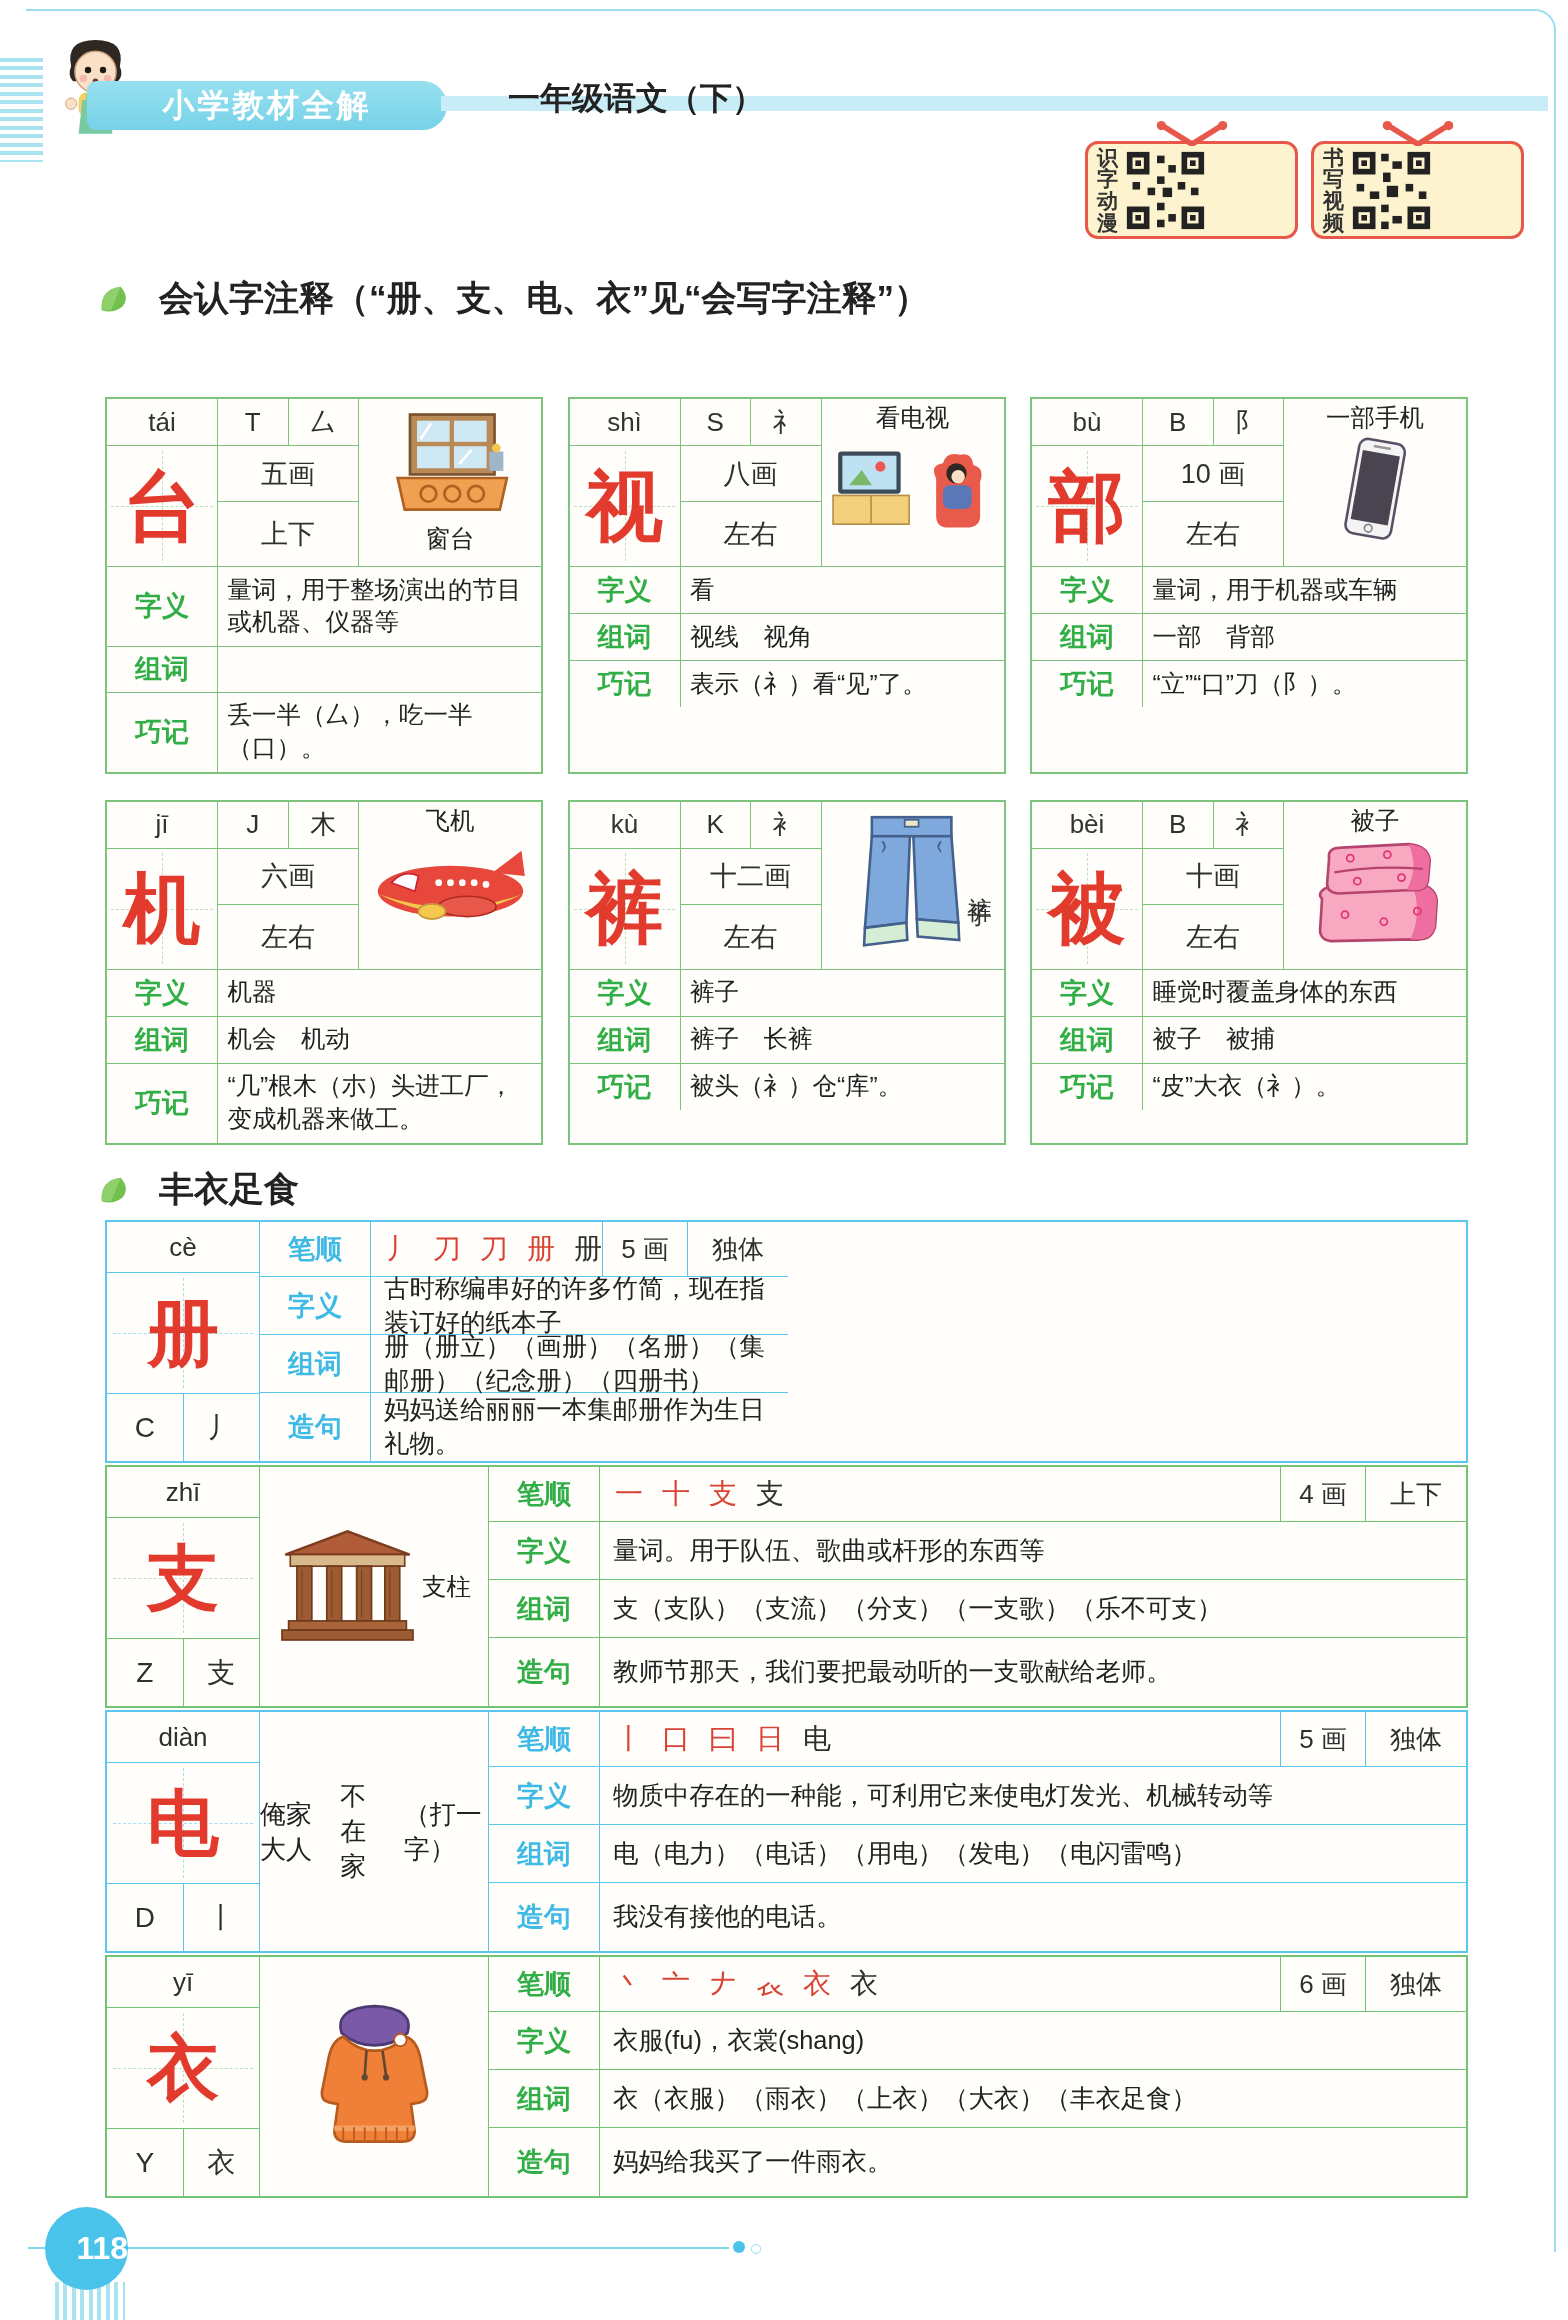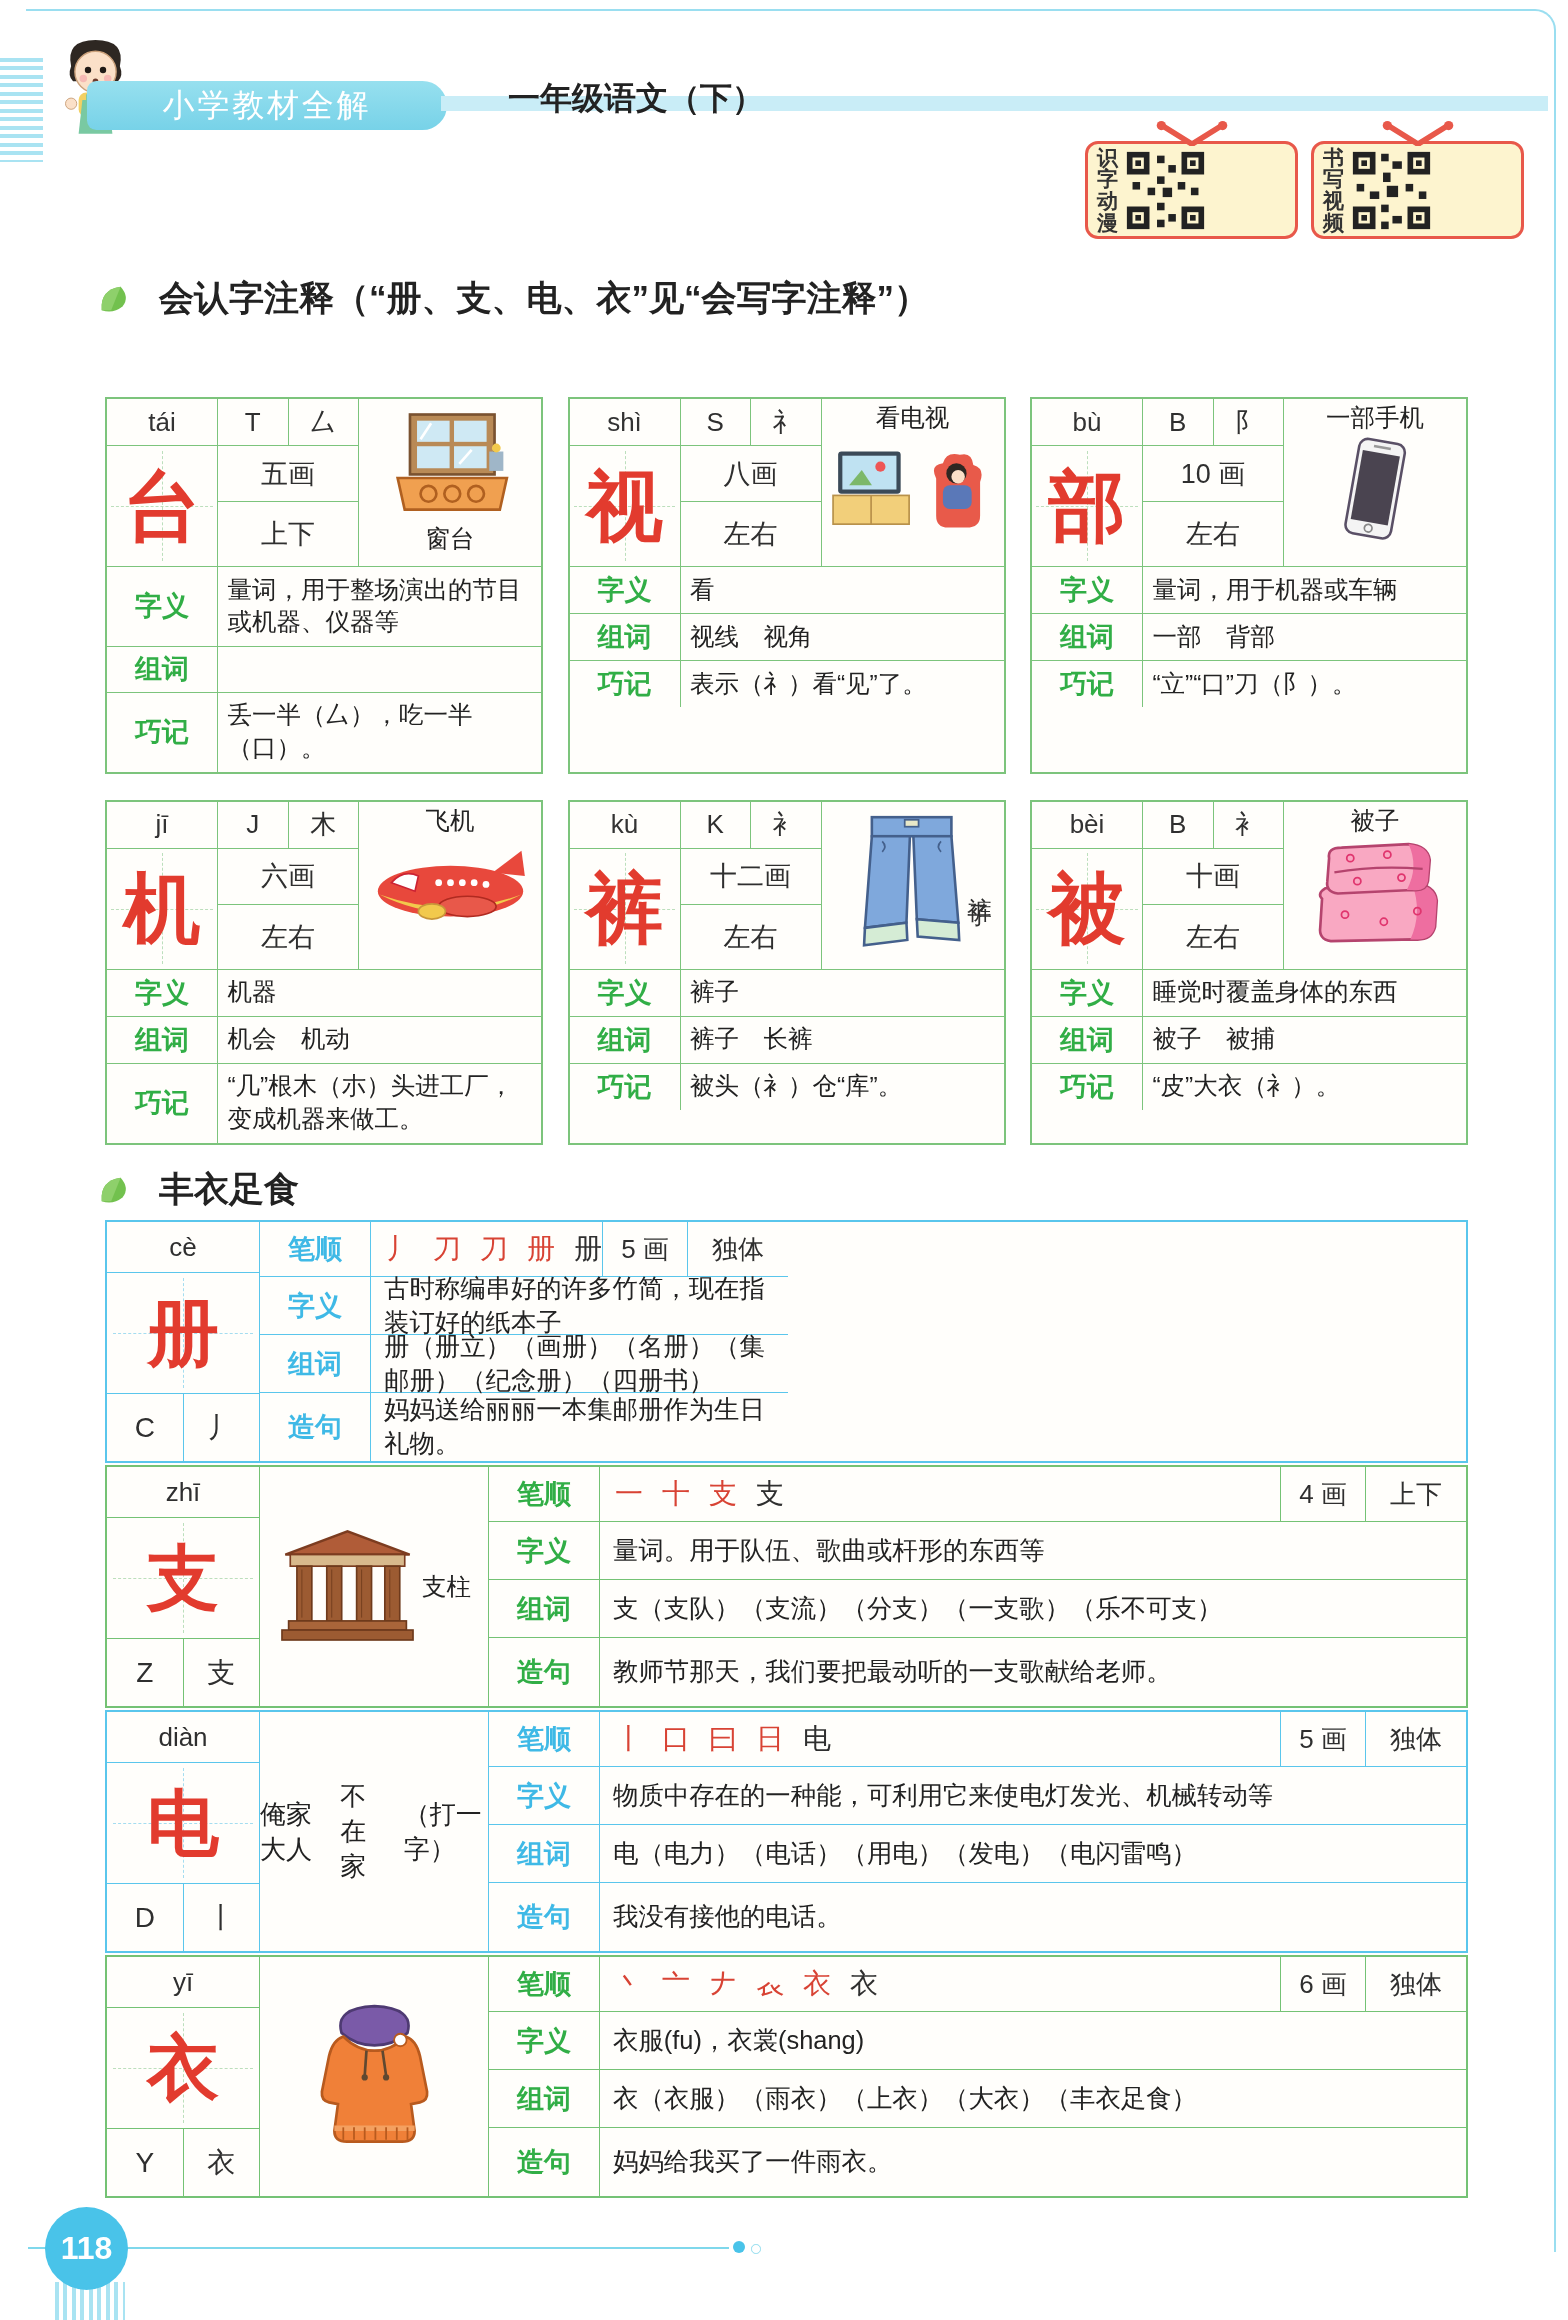--- a/index.html
+++ b/index.html
@@ -13,21 +13,21 @@
     border-top:2.8px solid #9adef0;border-right:2.8px solid #9adef0;border-radius:0 21px 0 0;pointer-events:none;}
   .deco-stripes-tl{position:absolute;left:0;top:58px;width:43px;height:104px;
     background:repeating-linear-gradient(to bottom,#a9e3f2 0 3.8px,transparent 3.8px 8.5px);}
   .deco-stripes-bl{position:absolute;left:55px;top:2282px;width:70px;height:38px;
     background:repeating-linear-gradient(to right,#a9e3f2 0 3.8px,transparent 3.8px 8.5px);}
 
   
   .brand-banner{position:absolute;left:87px;top:81px;width:360px;height:49px;
     background:linear-gradient(to bottom,#97e0ef,#77d2e8);border-radius:9.4px 24.5px 24.5px 9.4px;
     display:flex;align-items:center;justify-content:center;}
-  .brand-banner span{color:#fff;font-size:32px;font-weight:normal;letter-spacing:2.8px;}
+  .brand-banner span{color:#fff;font-size:32px;font-weight:bold;letter-spacing:2.8px;}
   .edition-strip{position:absolute;left:441px;top:96px;width:1107px;height:15px;background:#c9edf7;}
   .edition-text{position:absolute;left:508px;top:77px;font-size:32px;font-weight:bold;color:#222;}
   .mascot{position:absolute;left:43px;top:34px;}
 
   
   .sec-title{position:absolute;display:flex;align-items:center;gap:27px;}
   .sec-title .leaf{flex:0 0 auto;}
   .sec-title .t{font-size:35px;font-weight:bold;color:#222;}
 
   
@@ -103,21 +103,21 @@
   .wt-content{grid-column:2/5;display:flex;align-items:center;padding-left:13px;font-size:25.4px;color:#222;
     border-bottom:1.9px solid var(--bc);}
   .wt-content.last{border-bottom:none;}
 
   
   .footer-line{position:absolute;left:28px;top:2247px;width:701px;height:2.4px;background:#7fd8ec;}
   .footer-dot-filled{position:absolute;left:733px;top:2241px;width:12.2px;height:12.2px;border-radius:50%;background:#49c3e9;}
   .footer-dot-hollow{position:absolute;left:751px;top:2244px;width:7.5px;height:7.5px;border-radius:50%;
     border:1.9px solid #8edcee;background:#fff;}
   .page-num{position:absolute;left:45px;top:2207px;width:83px;height:83px;border-radius:50%;
-    background:#49c3e9;display:flex;align-items:center;justify-content:center;
+    background:#49c3e9;display:flex;align-items:center;justify-content:flex-end;
     color:#fff;font-size:32px;font-weight:bold;}
 </style>
 </head>
 <body>
 
 <div class="page-frame"></div>
 <div class="deco-stripes-tl"></div>
 <div class="deco-stripes-bl"></div>
 
 <div class="mascot">

